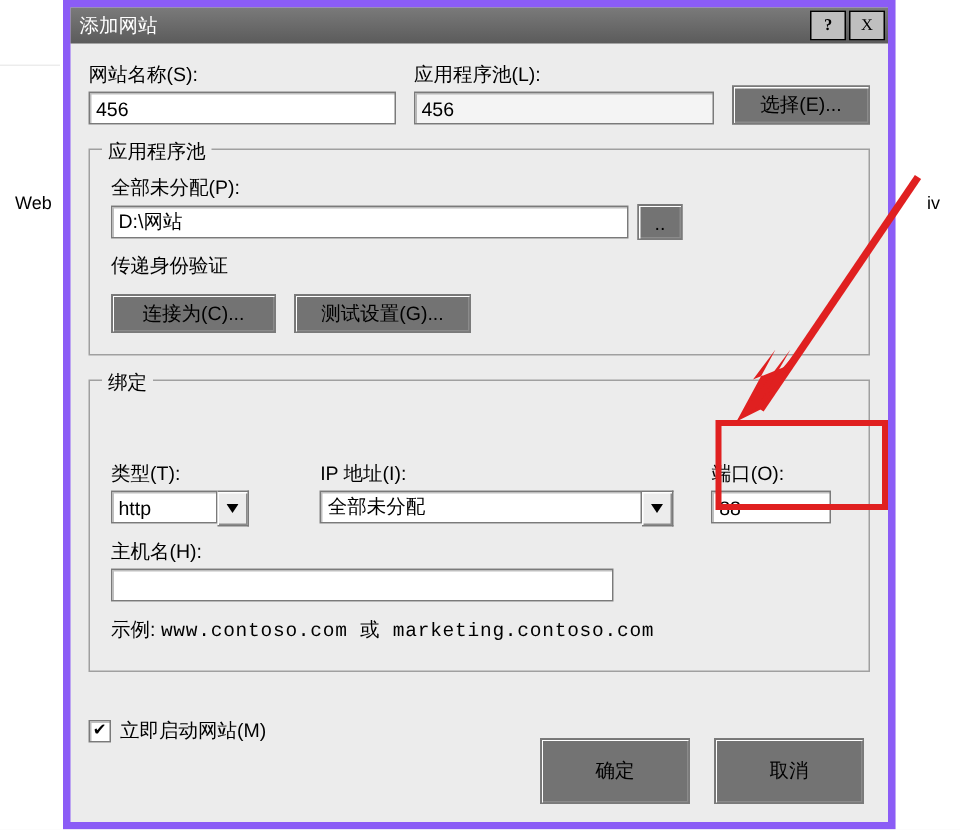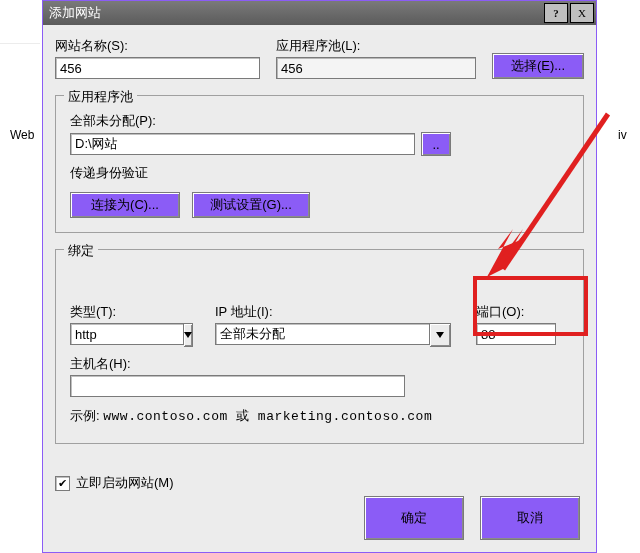--- a/index.html
+++ b/index.html
@@ -4,38 +4,38 @@
 <style>
   html,body{margin:0;padding:0;font-family:"SimSun","Tahoma",sans-serif;font-size:13px;background:#fff;}
   .canvas{position:relative;width:640px;height:553px;background:#fff;overflow:hidden;}
 
   
   .bg-rect{position:absolute;left:-2px;top:42px;width:42px;height:1px;background:#ececec;border-top:1px solid #fff;}
   .bg-text{position:absolute;left:10px;top:128px;font-size:12px;}
   .bg-text2{position:absolute;left:618px;top:128px;font-size:12px;}
 
   
-  .dlg{position:absolute;left:42px;top:0;width:555px;height:553px;background:#ececec;border:1px solid #8b5cf6;box-sizing:border-box;}
+  .dlg{position:absolute;left:42px;top:0;width:555px;height:553px;background:#ececec;border:5px solid #8b5cf6;box-sizing:border-box;}
   .titlebar{height:24px;background:linear-gradient(#7a7a7a,#5b5b5b);color:#fff;display:flex;align-items:center;padding:0 2px 0 6px;font-size:13px;}
   .titlebar .title{flex:1;}
   .titlebar .tb-btn{width:22px;height:18px;margin-left:2px;background:#bfbfbf;border:1px solid #000;display:flex;align-items:center;justify-content:center;font-family:"Tahoma";font-size:11px;line-height:1;color:#000;}
   .titlebar .tb-btn.help{font-weight:bold;}
 
   .body{padding:6px 12px 12px 12px;}
 
   .row1{display:flex;gap:12px;align-items:flex-end;}
   .field{display:flex;flex-direction:column;}
   .label{margin:6px 0 2px 0;color:#000;}
   input[type=text], .text-like{
     height:22px;box-sizing:border-box;border:1px solid #7a7a7a;background:#fff;
     padding:0 4px;font-family:inherit;font-size:13px;outline:none;
     box-shadow:inset 1px 1px 0 rgba(0,0,0,0.25);
   }
   .btn{
-    height:26px;min-width:90px;background:#8b5cf6;border:1px solid #7a7a7a;
+    height:26px;min-width:90px;background:#737373;border:1px solid #7a7a7a;
     box-shadow:inset 1px 1px 0 #fff, inset -1px -1px 0 #8b8b8b;
     padding:0 10px;font-family:inherit;font-size:13px;cursor:default;
     display:inline-flex;align-items:center;justify-content:center;
   }
   .btn.small{min-width:30px;}
 
   .groupbox{position:relative;border:1px solid #a0a0a0;padding:12px;margin-top:16px;}
   .groupbox .gb-title{position:absolute;top:-8px;left:8px;background:#ececec;padding:0 4px;}
 
   .path-row{display:flex;align-items:center;gap:6px;}
@@ -110,21 +110,21 @@
         </div>
       </div>
 
       <div class="groupbox" style="padding:12px 14px 18px 14px;">
         <div class="gb-title">绑定</div>
 
         <div class="bind-row">
           <div class="field" style="width:120px;">
             <div class="label">类型(T):</div>
             <div class="combo">
-              <input type="text" readonly="" style="width: 114px;" value="http">
+              <input type="text" readonly="" style="width: 71px;" value="http">
               <div class="arrow">
                 <svg viewBox="0 0 8 6">
                     <polygon points="0,0 8,0 4,6" fill="#000"></polygon>
                   </svg>
               </div>
             </div>
           </div>
           <div class="field" style="width:240px;">
             <div class="label">IP 地址(I):</div>
             <div class="combo">

